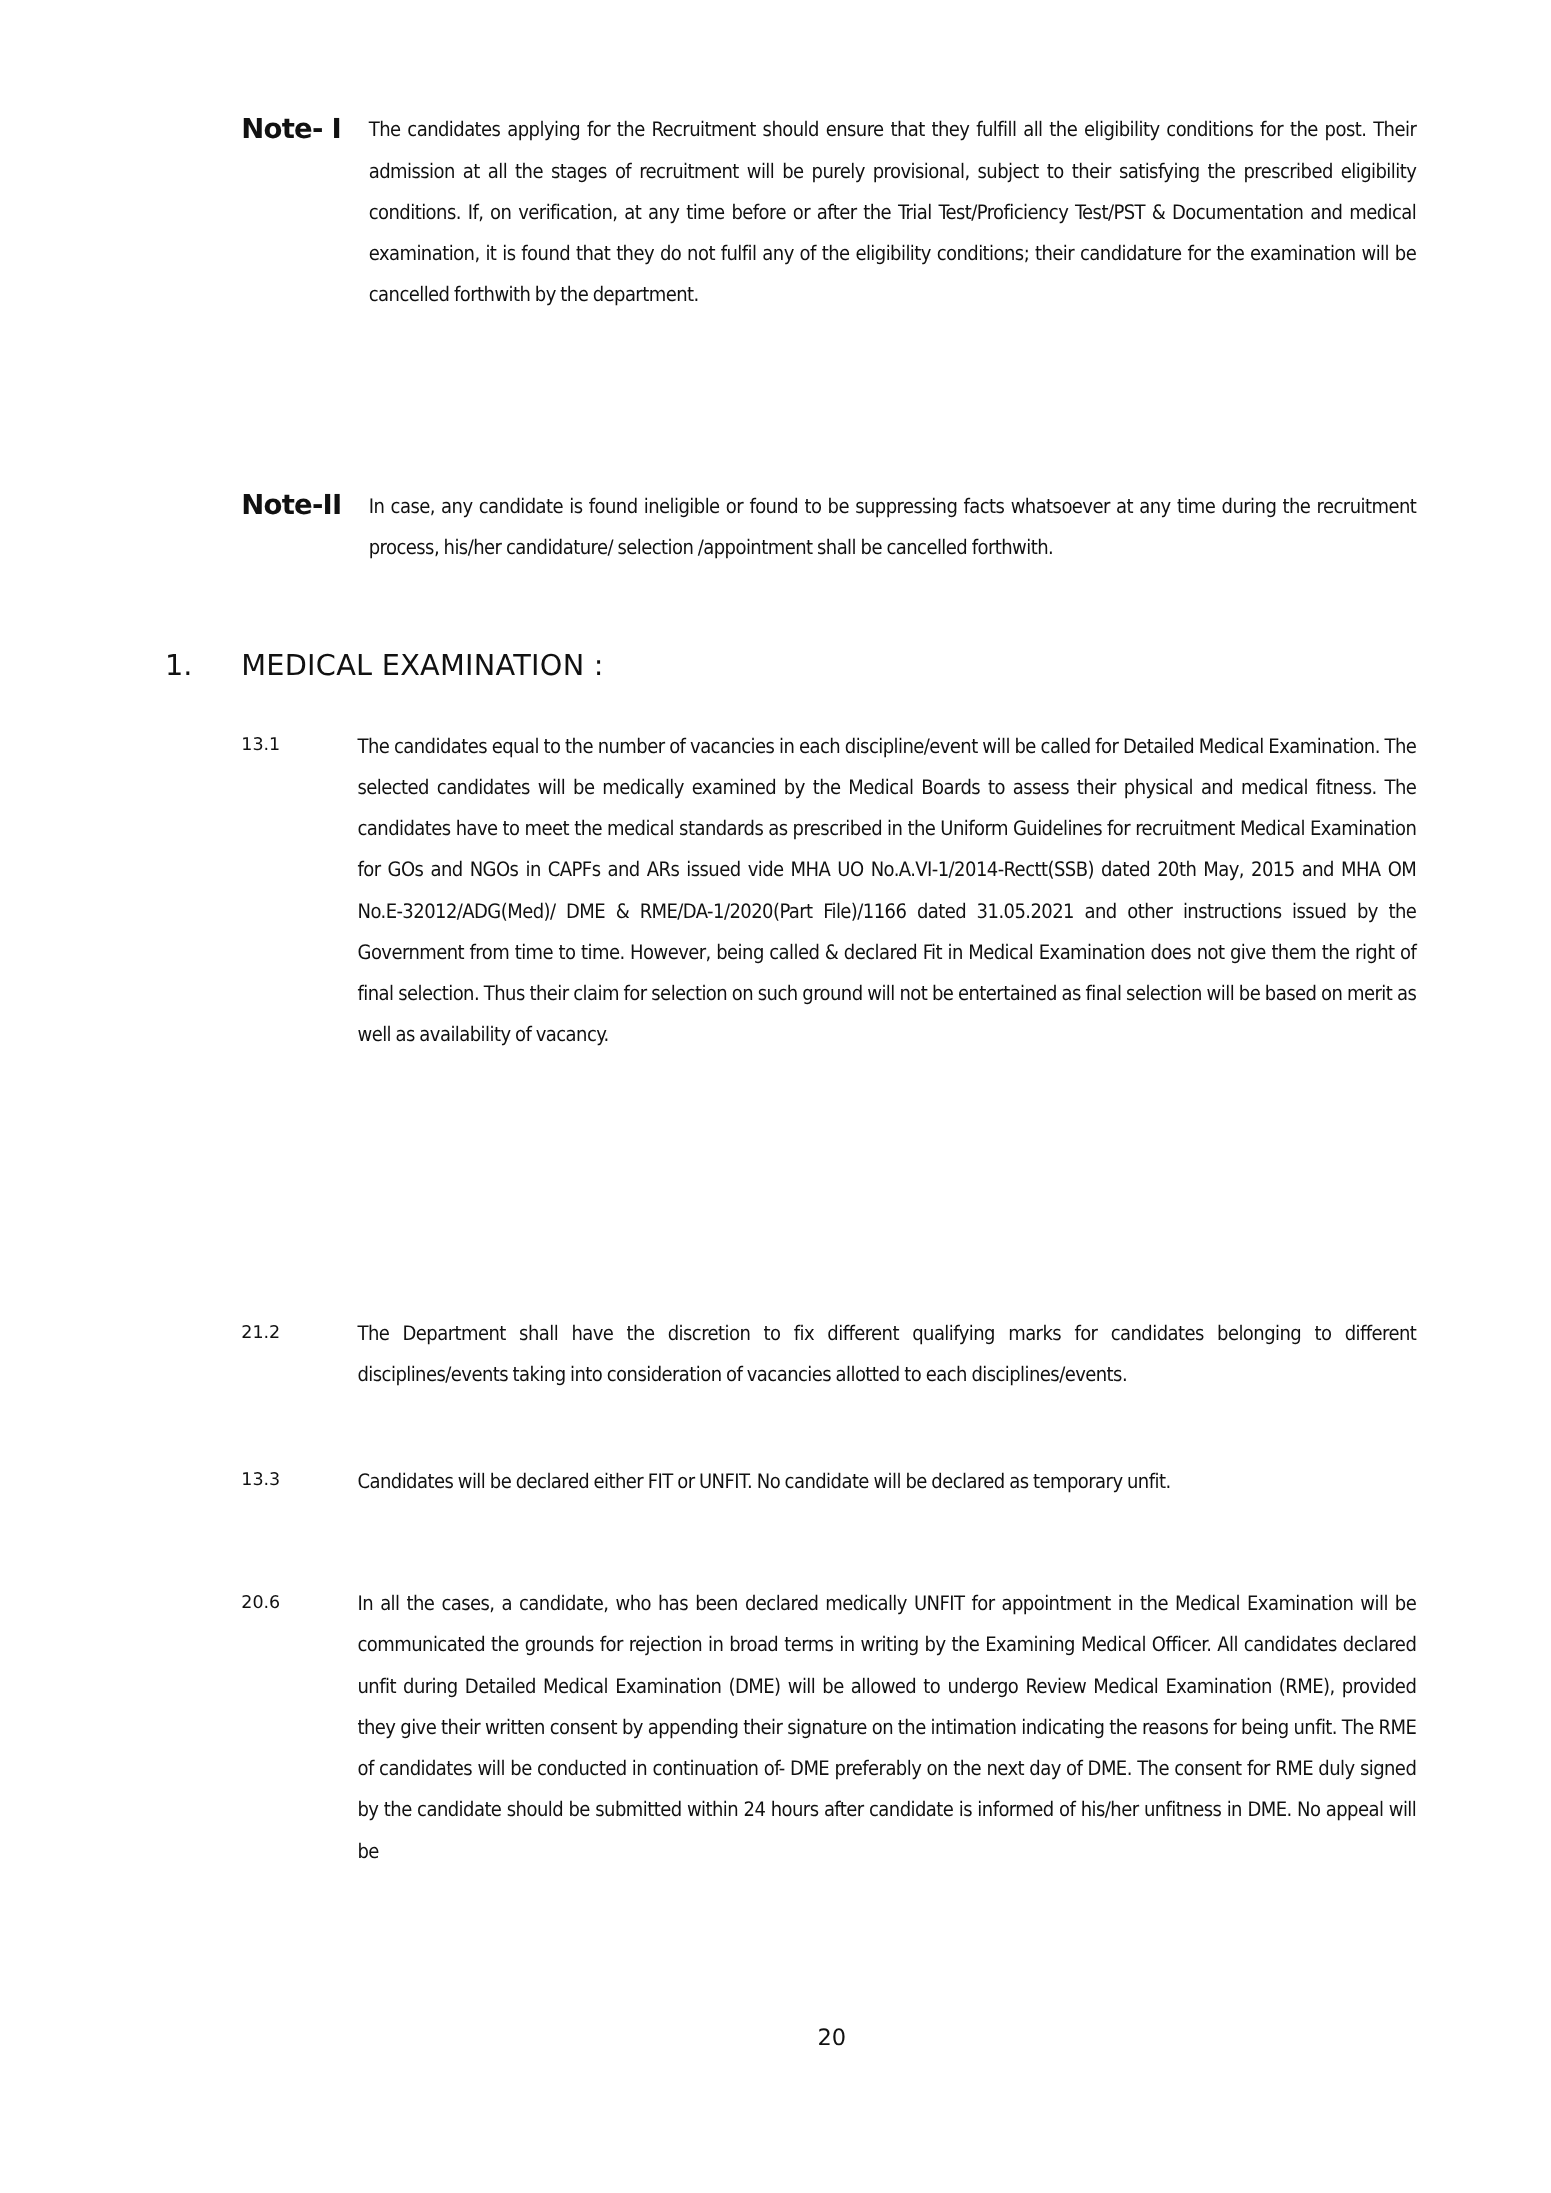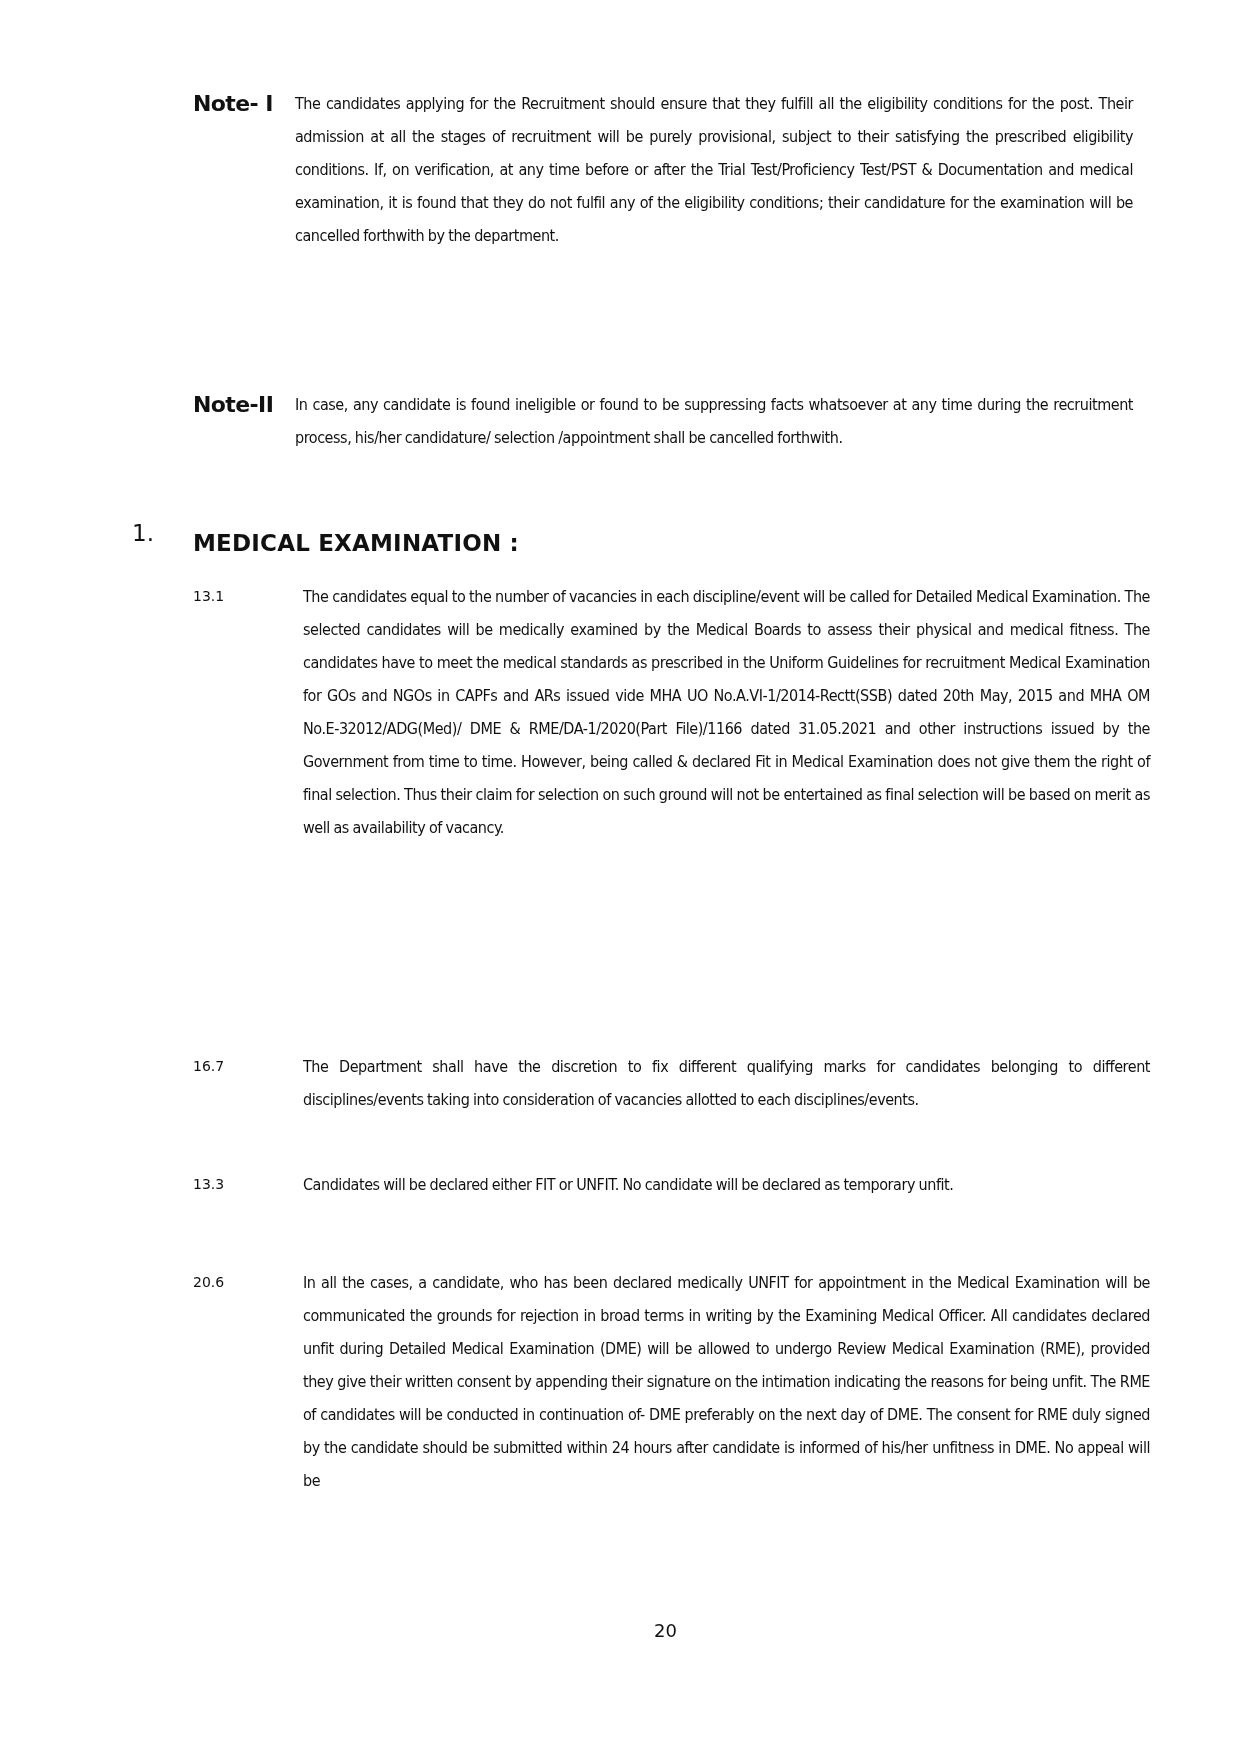--- a/index.html
+++ b/index.html
@@ -42,29 +42,29 @@
     }
     .section-heading {
       position: absolute;
       left: 132px;
       top: 517px;
       font-size: 23px;
       line-height: 33px;
     }
     .section-heading .num { position: absolute; left: 0; top: 0; }
     .section-heading .title {
-      position: absolute; left: 61px; top: 10px; white-space: nowrap;
-      font-weight: bold; letter-spacing: 0.2px;
+      position: absolute; left: 61px; top: 0; white-space: nowrap;
+      font-weight: normal; letter-spacing: 0.2px;
     }
     .clause { position: absolute; left: 193px; width: 940px; }
     .clause-num {
       position: absolute; left: 0; top: 0;
       font-size: 14px; line-height: 33px;
     }
-    .clause-body { position: absolute; left: 110px; width: 847px; }
+    .clause-body { position: absolute; left: 93px; width: 847px; }
     .page-number {
       position: absolute;
       left: 0; width: 1241px;
       top: 1619px;
       text-align: center;
       font-size: 18px;
       line-height: 24px;
       padding-left: 45px;
     }
   </style>
@@ -87,21 +87,21 @@
     <span class="num">1.</span>
     <span class="title">MEDICAL EXAMINATION :</span>
   </div>
 
   <div class="clause" style="top:580px;">
     <span class="clause-num">13.1</span>
     <div class="clause-body para-text">The candidates equal to the number of vacancies in each discipline/event will be called for Detailed Medical Examination.  The selected candidates will be medically examined by the Medical Boards to assess their physical and medical fitness.  The candidates have to meet the medical standards as prescribed in the Uniform Guidelines for recruitment Medical Examination for GOs and NGOs in CAPFs and ARs issued vide MHA UO No.A.VI-1/2014-Rectt(SSB) dated 20th May, 2015 and MHA OM No.E-32012/ADG(Med)/ DME &amp; RME/DA-1/2020(Part File)/1166 dated 31.05.2021 and other instructions issued by the Government from time to time.  However, being called &amp; declared Fit in Medical Examination does not give them the right of final selection.  Thus their claim for selection on such ground will not be entertained as final selection will be based on merit as well as availability of vacancy.</div>
   </div>
 
   <div class="clause" style="top:1050px;">
-    <span class="clause-num">16.7</span>
+    <span class="clause-num">21.2</span>
     <div class="clause-body para-text">The Department shall have the discretion to fix different qualifying marks for candidates belonging to different disciplines/events taking into consideration of vacancies allotted to each disciplines/events.</div>
   </div>
 
   <div class="clause" style="top:1168px;">
     <span class="clause-num">13.3</span>
     <div class="clause-body para-text">Candidates will be declared either FIT or UNFIT.  No candidate will be declared as temporary unfit.</div>
   </div>
 
   <div class="clause" style="top:1266px;">
     <span class="clause-num">20.6</span>

